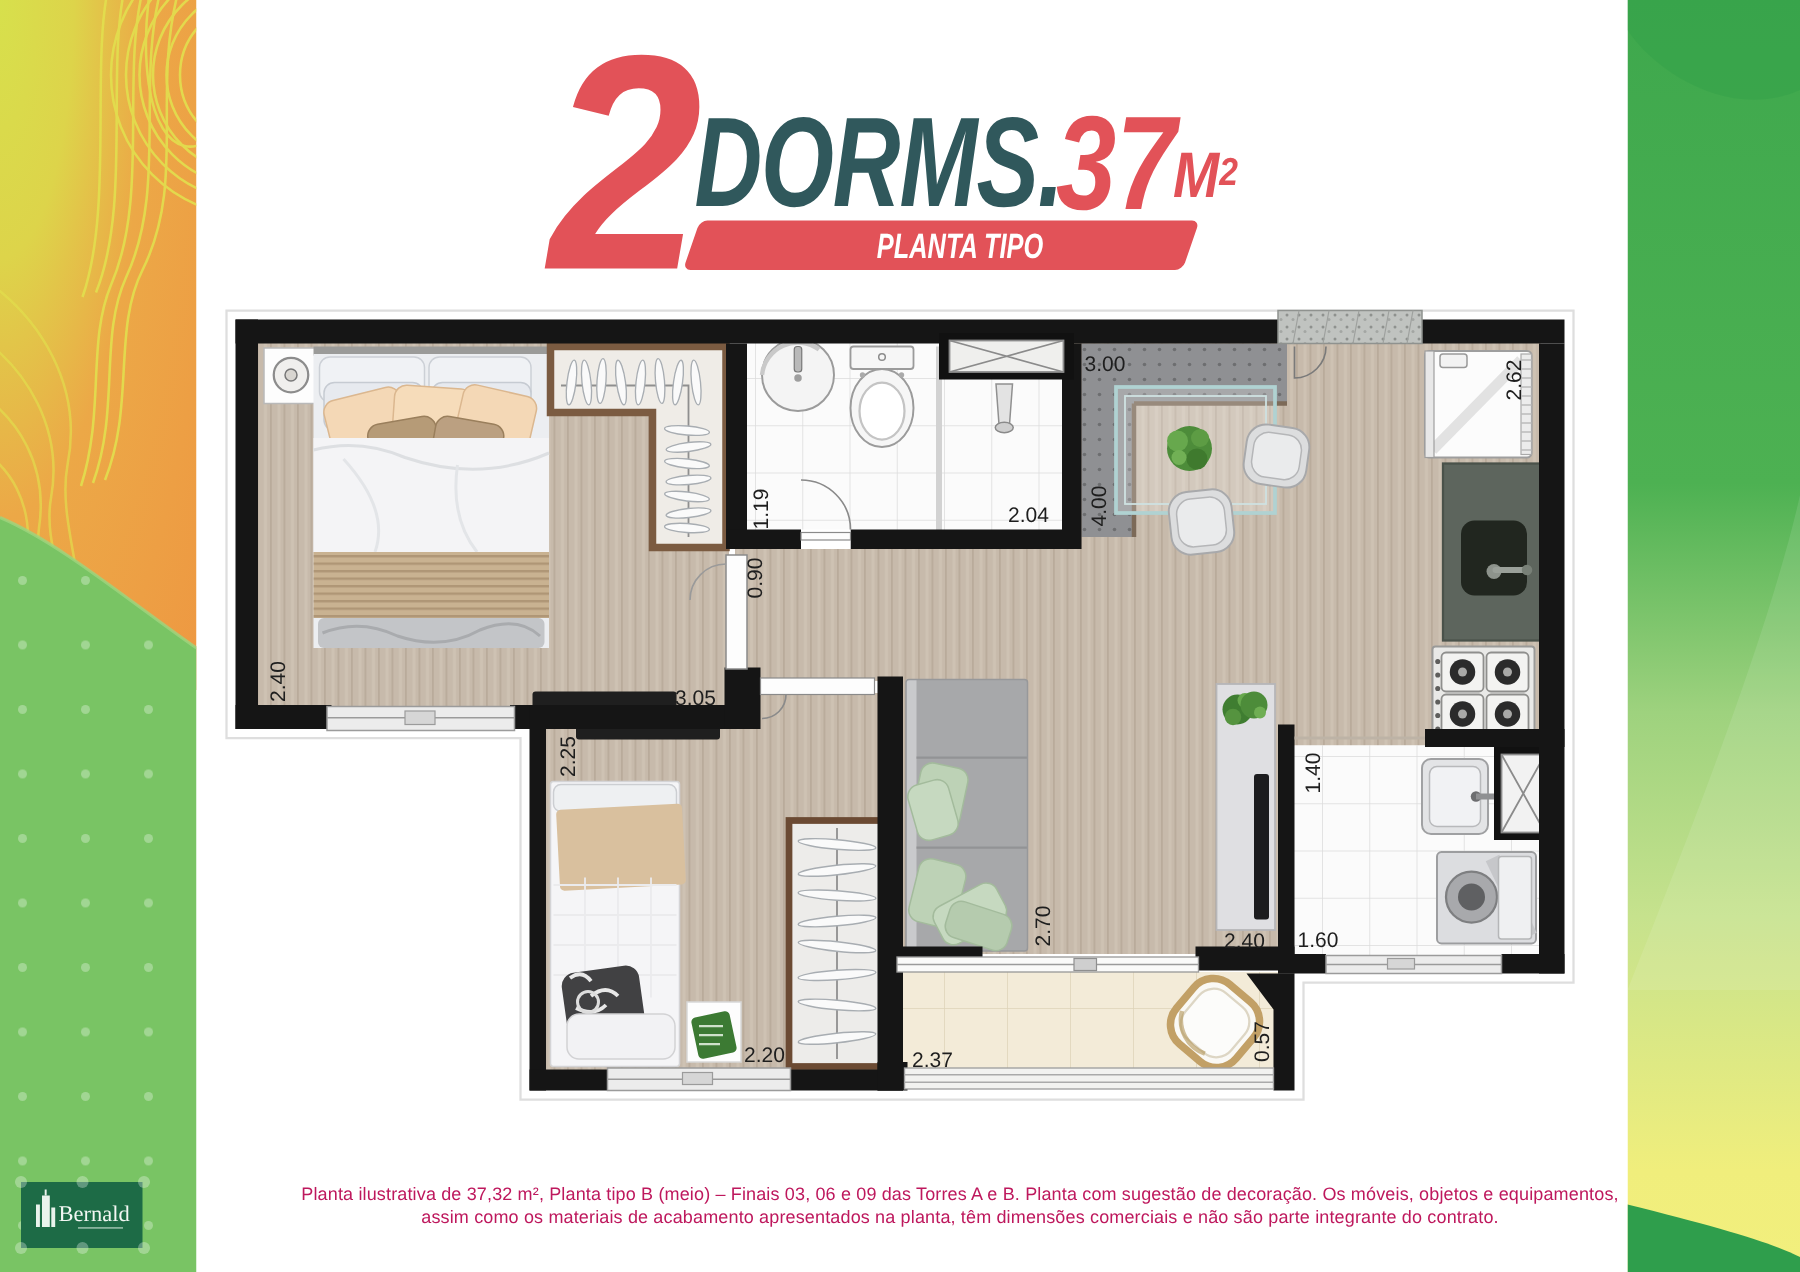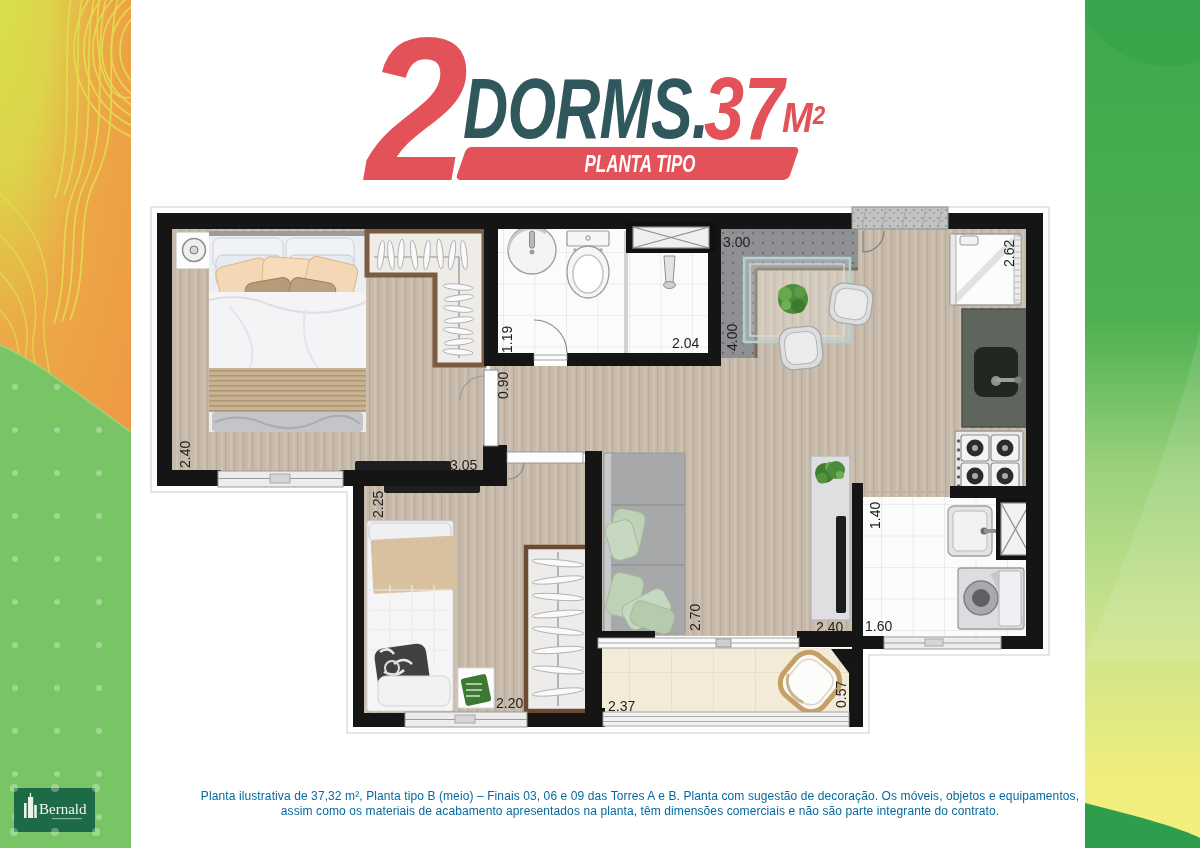--- a/index.html
+++ b/index.html
@@ -13,21 +13,21 @@
 .t37{left:704px;top:59px;font-size:89px;font-weight:bold;font-style:italic;color:#e25258;
   transform:scaleX(0.81);transform-origin:left top;line-height:1.12;}
 .tm2{left:782px;top:96px;font-size:43px;font-weight:bold;font-style:italic;color:#e25258;
   transform:scaleX(0.86);transform-origin:left top;line-height:1.0;}
 .tm2 sup{font-size:26px;vertical-align:8px;}
 .banner{left:461px;top:147px;width:333px;height:33px;background:#e25258;border-radius:5px;
   transform:skewX(-19deg);}
 .bantext{left:490px;top:151px;width:300px;text-align:center;font-size:23.5px;font-weight:bold;
   font-style:italic;color:#fff;letter-spacing:0px;transform:scaleX(0.72);}
 .disc{left:140px;top:789px;width:1000px;text-align:center;font-size:12px;line-height:15.4px;
-  color:#0369a1;letter-spacing:0.1px;}
+  color:#be185d;letter-spacing:0.1px;}
 </style>
 </head>
 <body>
 <div class="page">
 
 <svg class="abs" style="left:0;top:0" width="131" height="848" viewBox="0 0 131 848">
 <defs>
 <radialGradient id="lg1" cx="0.0" cy="0.0" r="1.5">
 <stop offset="0" stop-color="#d7e04c"></stop>
           <stop offset="0.25" stop-color="#ddd44a"></stop>

